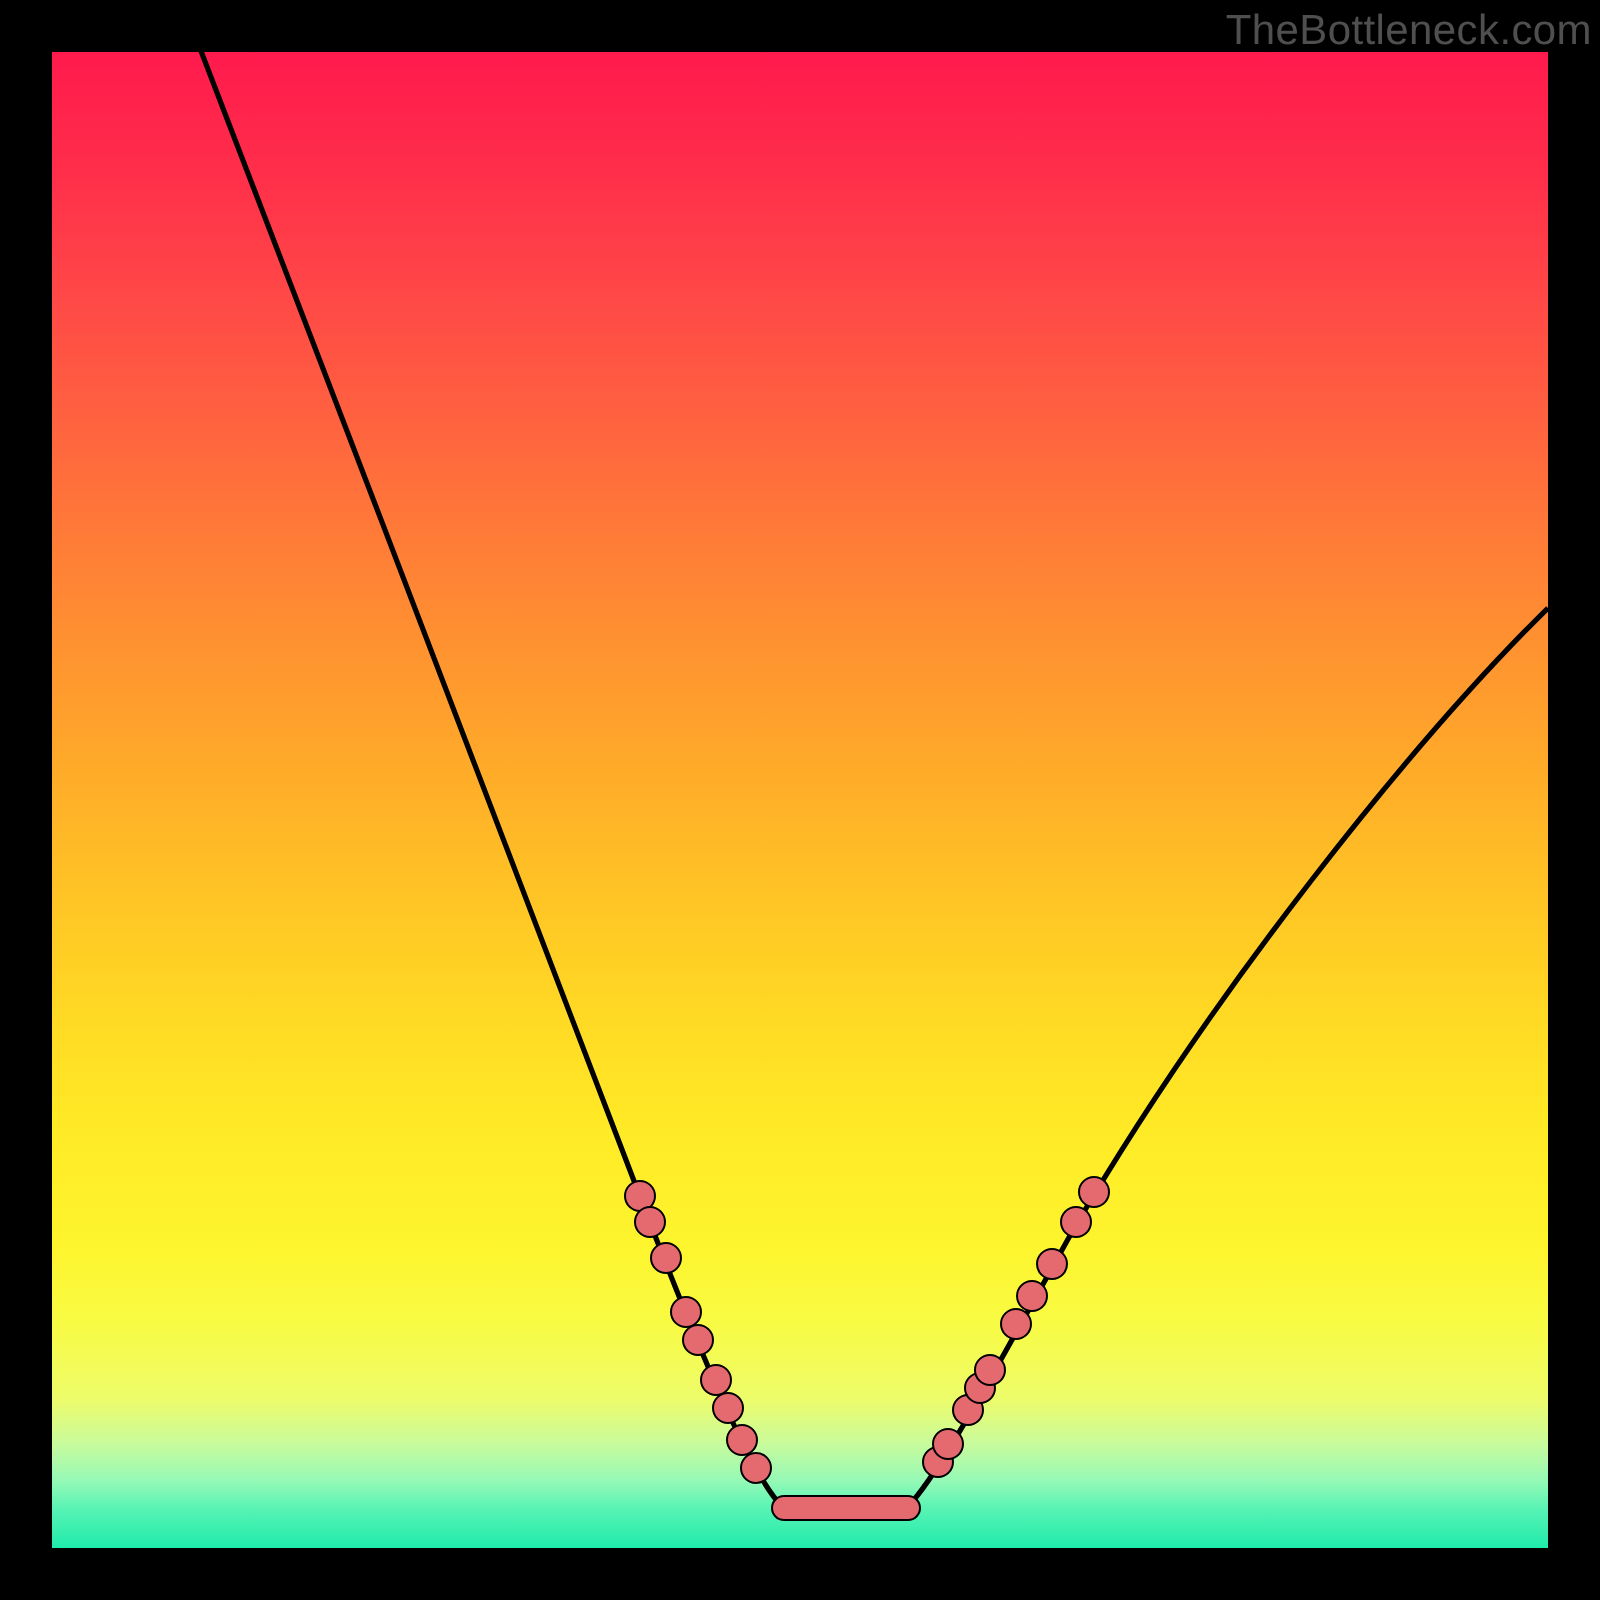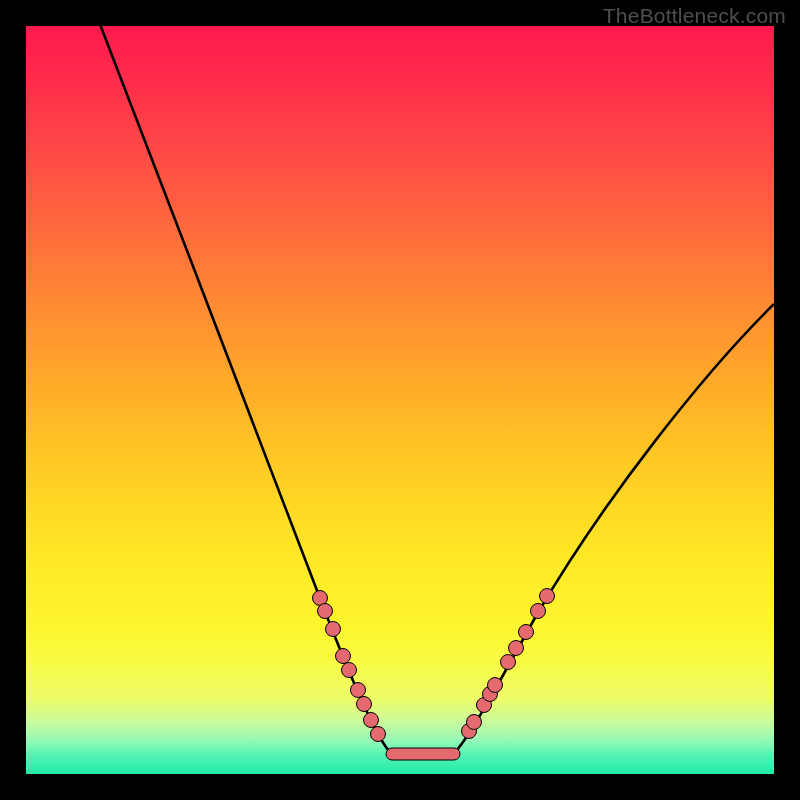--- a/index.html
+++ b/index.html
@@ -39,21 +39,21 @@
       #edfc6a 90%,
       #c9fb9c 93%,
       #95f9b6 95.5%,
       #55f3b4 97.5%,
       #1febab 100%
     );
   }
   .watermark {
     position: absolute;
     top: 4px;
-    right: 14px;
+    right: 4px;
     color: #4f4f4f;
     font-size: 21px;
     font-weight: 400;
     letter-spacing: 0.2px;
     user-select: none;
   }
   svg.curve {
     position: absolute;
     inset: 0;
   }

